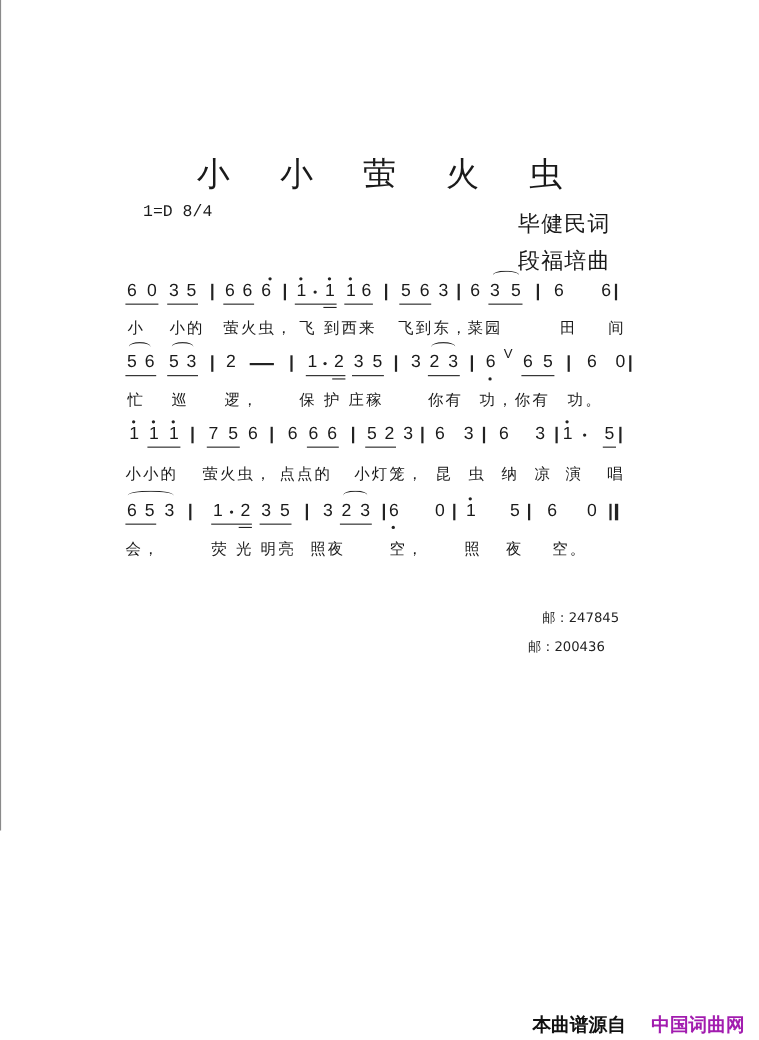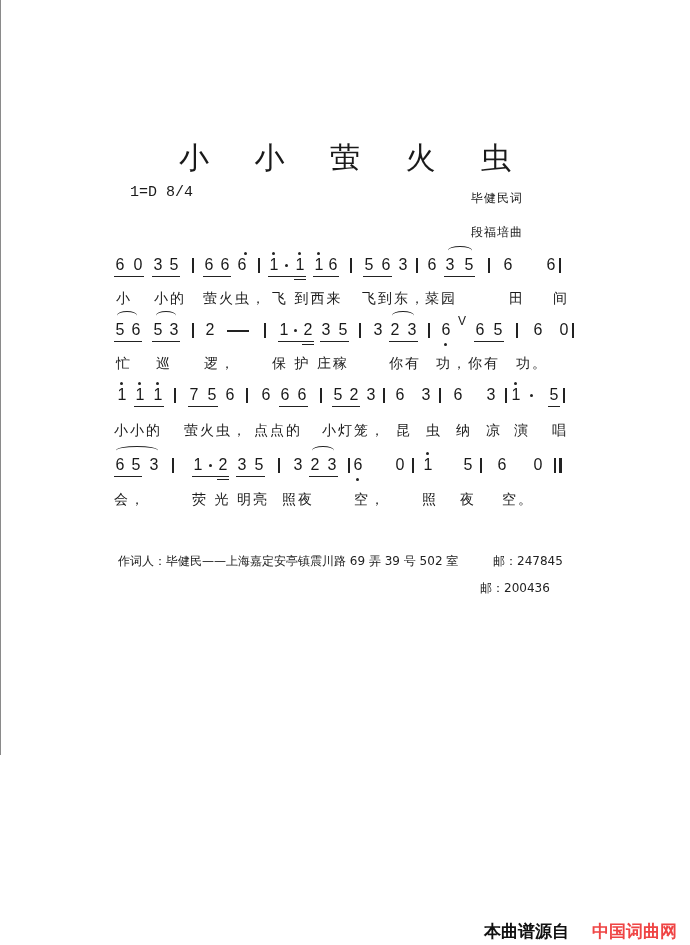--- a/index.html
+++ b/index.html
@@ -6,21 +6,21 @@
     body {
       width: 690px; height: 945px; background: #ffffff; position: relative; overflow: hidden;
       font-family: "DejaVu Serif", "Liberation Serif", serif; color: #1a1a1a;
     }
     .scan-edge { position: absolute; left: 0; top: 0; width: 1px; height: 755px; background: #8a8a8a; }
     .title {
       position: absolute; top: 138px; left: 0; width: 690px; text-align: center;
       font-size: 30px; letter-spacing: 18px; font-weight: normal; padding-left: 18px; box-sizing: border-box;
     }
     .meta-key { position: absolute; left: 130px; top: 184px; font-family: "Liberation Mono", "DejaVu Sans Mono", monospace; font-size: 15px; }
-    .credit { position: absolute; left: 471px; font-size: 12px; letter-spacing: 1px; }
+    .credit { position: absolute; left: 471px; font-size: 20px; letter-spacing: 1px; }
     .credit.lyr { top: 190px; }
     .credit.mus { top: 224px; }
 
     .score-line { position: absolute; left: 112px; width: 460px; height: 30px; }
     .note {
       position: absolute; font-family: "Liberation Sans", "DejaVu Sans", sans-serif; font-size: 16px;
       width: 12px; text-align: center; line-height: 20px; top: 0;
     }
     .bar {
       position: absolute; top: 3px; width: 2px; height: 15px; background: #222;
@@ -250,21 +250,20 @@
   <span class="lyric" style="left:2px">会，</span>
   <span class="lyric" style="left:80px">荧 光 明亮</span>
   <span class="lyric" style="left:170px">照夜</span>
   <span class="lyric" style="left:242px">空，</span>
   <span class="lyric" style="left:310px">照</span>
   <span class="lyric" style="left:348px">夜</span>
   <span class="lyric" style="left:390px">空。</span>
 </div>
 
 <div class="footer-row" style="top:553px;">
-  <span>作词人：毕健民——上海嘉定安亭镇震川路 69 弄 39 号 502 室</span>
   <span class="postal" style="left:375px">邮：247845</span>
 </div>
 <div class="footer-row" style="top:580px;">
   <span class="postal" style="left:362px">邮：200436</span>
 </div>
 
 <div class="source" style="left:484px;color:#111111;">本曲谱源自</div>
-<div class="source" style="left:592px;color:#ef4444;">中国词曲网</div>
+<div class="source" style="left:592px;color:#a21caf;">中国词曲网</div>
 
 </body></html>

